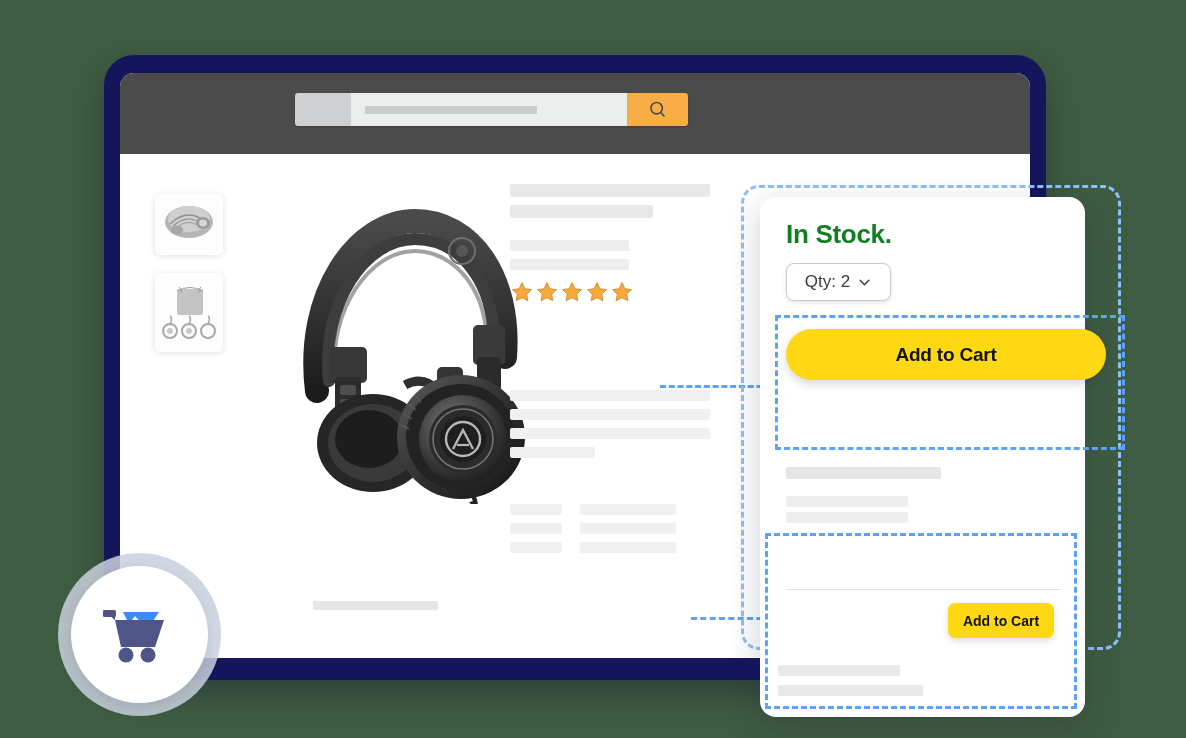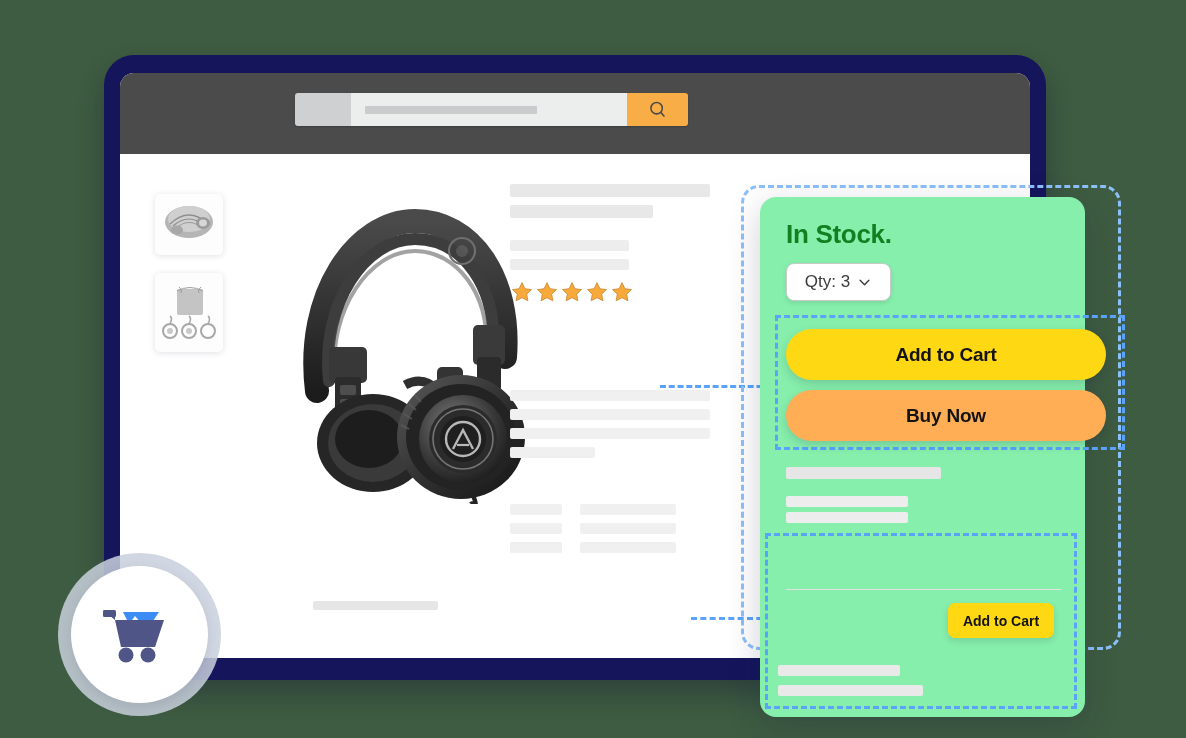--- a/index.html
+++ b/index.html
@@ -214,21 +214,21 @@
     border: 3px dashed #8cc0fb;
     border-radius: 18px;
     box-sizing: border-box;
   }
   .buybox-card {
     position: absolute;
     left: 760px;
     top: 197px;
     width: 325px;
     height: 520px;
-    background: #86efac;
+    background: #ffffff;
     border-radius: 16px;
     box-shadow: 0 10px 34px rgba(25,25,70,.20);
   }
 
   .instock {
     position: absolute;
     left: 26px;
     top: 22px;
     font-size: 26px;
     font-weight: 700;
@@ -563,31 +563,30 @@
   <div class="dash-connector" id="conn-buybox"></div>
 
   <div class="dash-connector" id="conn-othersellers"></div>
 
   <div class="buybox-dash-outer"></div>
 
   <div class="buybox-card">
     <div class="instock">In Stock.</div>
 
     <div class="qty-select">
-      <span>Qty: 3</span>
+      <span>Qty: 2</span>
       <svg width="15" height="15" viewBox="0 0 24 24" fill="none">
         <path d="M5 8.5 L12 15.5 L19 8.5" stroke="#3a3a3a" stroke-width="2.2" stroke-linecap="round" stroke-linejoin="round"></path>
       </svg>
     </div>
   </div>
 
   <div class="btn-dash-box"></div>
 
   <button class="big-btn" id="add-to-cart-main">Add to Cart</button>
-  <button class="big-btn" id="buy-now-main">Buy Now</button>
 
   <div class="card-ph" id="card-ph-1"></div>
   <div class="card-ph" id="card-ph-2"></div>
   <div class="card-ph" id="card-ph-3"></div>
 
   <div class="sellers-dash-box"></div>
   <div class="sellers-divider"></div>
 
 
   <button id="add-to-cart-seller">Add to Cart</button>

